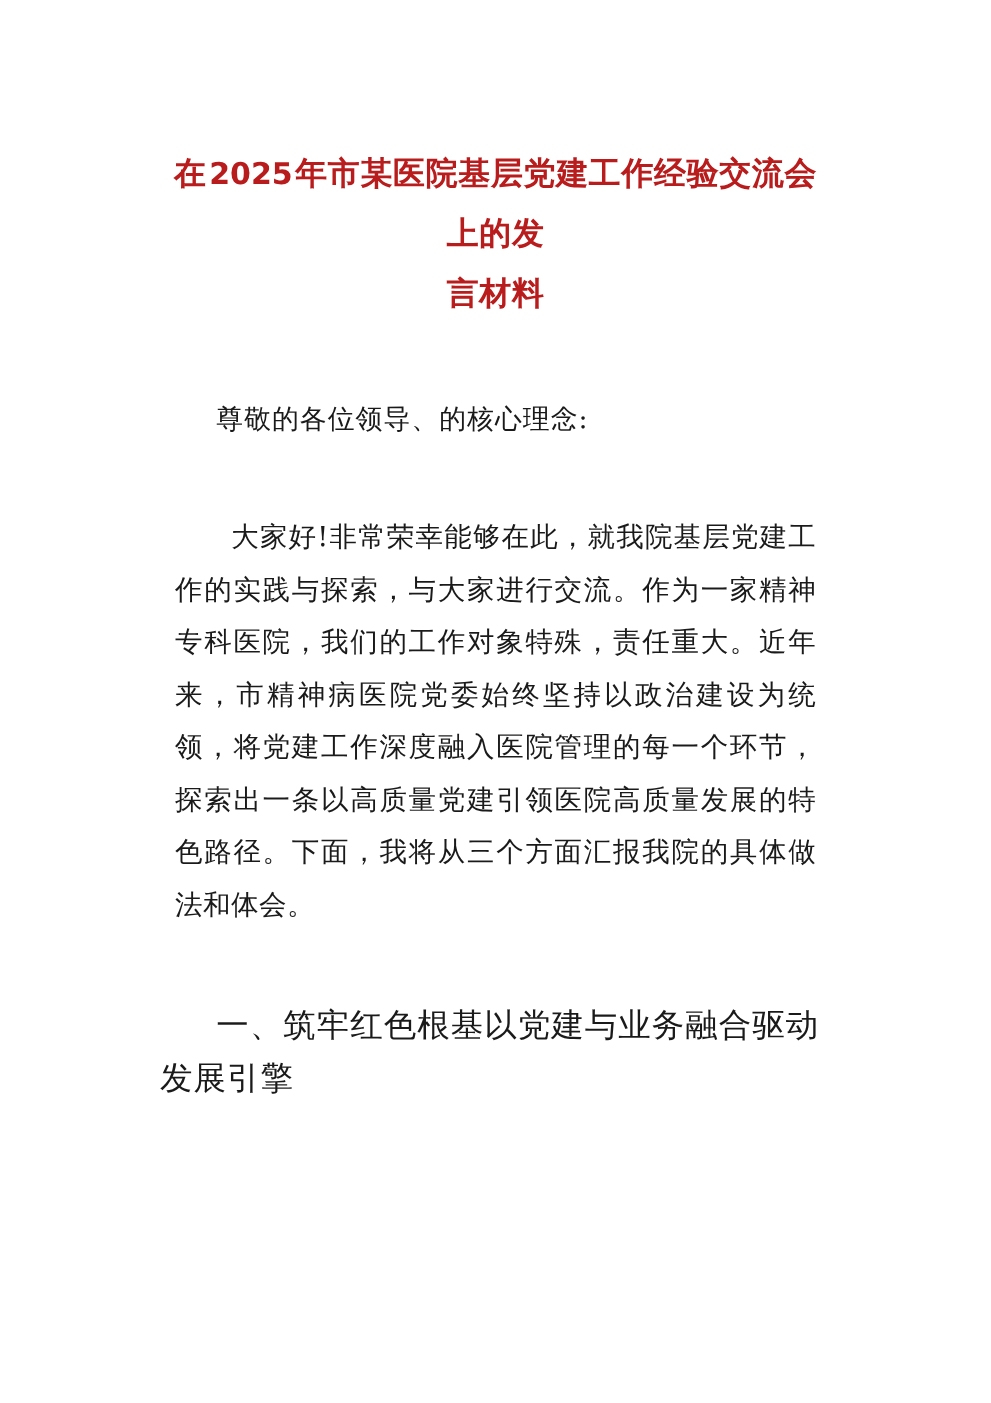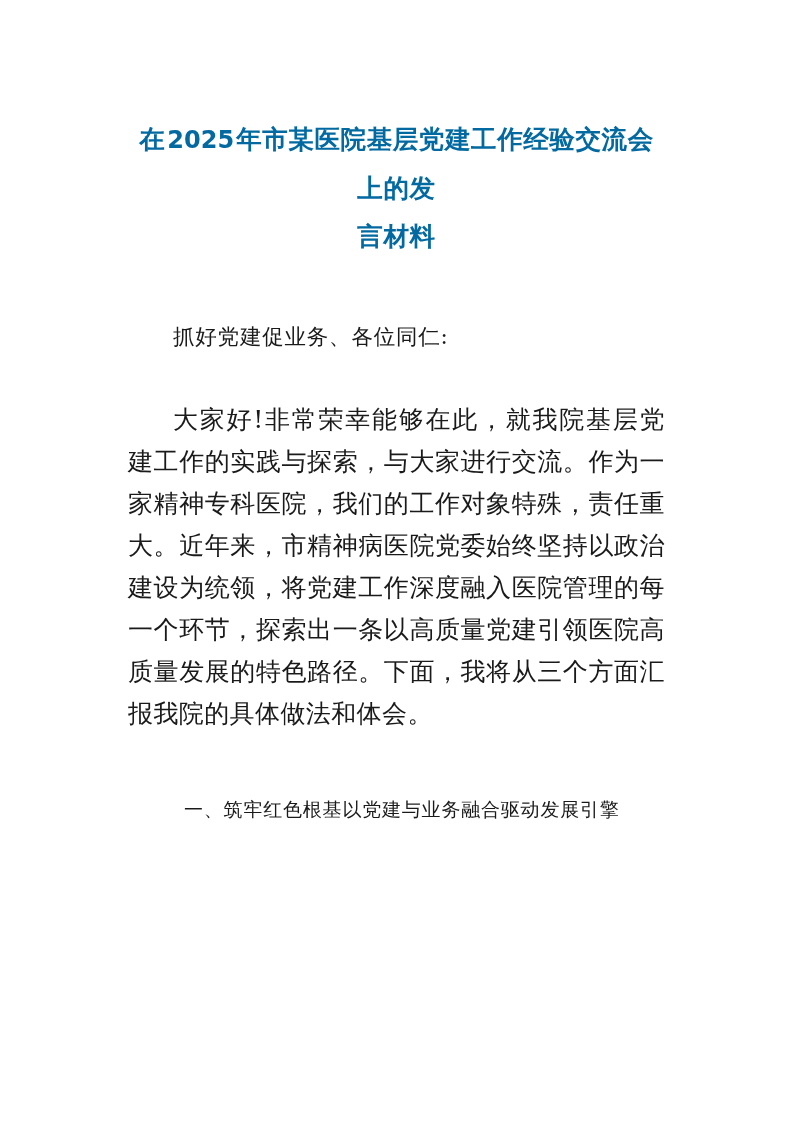--- a/index.html
+++ b/index.html
@@ -29,70 +29,70 @@
   }
   
   .doc-title {
     font-size: 25.5px;
     line-height: 48px;
     text-align: center;
     font-weight: 600;
     letter-spacing: 0.6px;
     margin: 0;
     padding-top: 115px;
-    color: #0369a1;
+    color: #b91c1c;
   }
   .doc-title .latin {
     font-family: "DejaVu Sans", "Liberation Sans", sans-serif;
     font-weight: 700;
     font-size: 24px;
     letter-spacing: 0;
     padding: 0 2px;
   }
   
   .salutation {
     font-size: 21.5px;
     line-height: 42px;
     letter-spacing: 0.8px;
     text-indent: 45px;
     margin: 0;
     padding-top: 56px;
   }
   .para {
-    font-size: 25px;
+    font-size: 22px;
     line-height: 42px;
     letter-spacing: 0.4px;
     text-indent: 45px;
     text-align: justify;
     text-justify: inter-character;
-    margin: 0;
+    margin: 12px;
     padding-top: 41px;
   }
   .section-heading {
-    font-size: 19px;
+    font-size: 26px;
     line-height: 42px;
     letter-spacing: 0.8px;
     text-indent: 45px;
-    margin: 11px;
+    margin: 0;
     padding-top: 42px;
     font-weight: 400;
   }
 </style>
 </head>
 <body>
 
 <div class="page">
   <div class="doc-body">
 
     <h1 class="doc-title">
       <span>在</span><span class="latin">2025</span><span>年市某医院基层党建工作经验交流会上的发</span><br>
       <span>言材料</span>
     </h1>
 
-    <p class="salutation">抓好党建促业务、各位同仁:</p>
+    <p class="salutation">尊敬的各位领导、的核心理念:</p>
 
     <p class="para">大家好!非常荣幸能够在此，就我院基层党建工作的实践与探索，与大家进行交流。作为一家精神专科医院，我们的工作对象特殊，责任重大。近年来，市精神病医院党委始终坚持以政治建设为统领，将党建工作深度融入医院管理的每一个环节，探索出一条以高质量党建引领医院高质量发展的特色路径。下面，我将从三个方面汇报我院的具体做法和体会。</p>
 
     <p class="section-heading">一、筑牢红色根基以党建与业务融合驱动发展引擎</p>
 
 
   </div>
 </div>
 
 </body></html>

